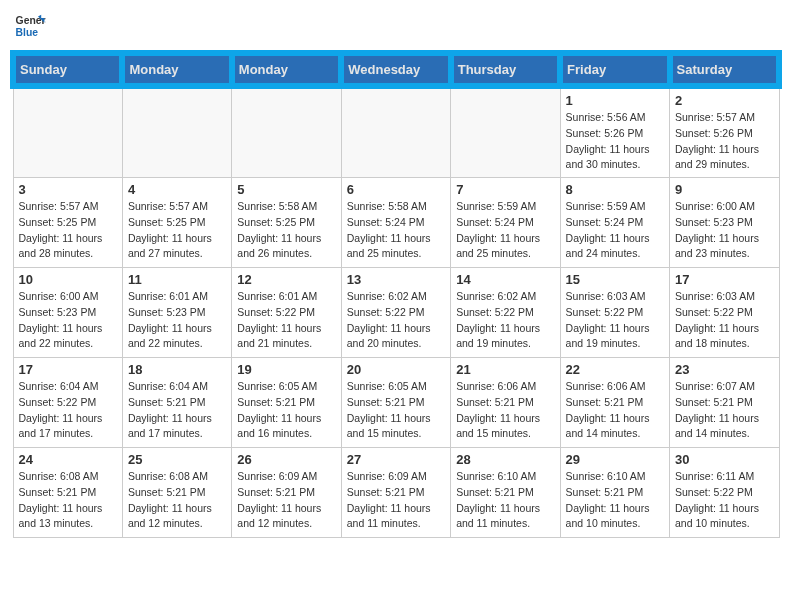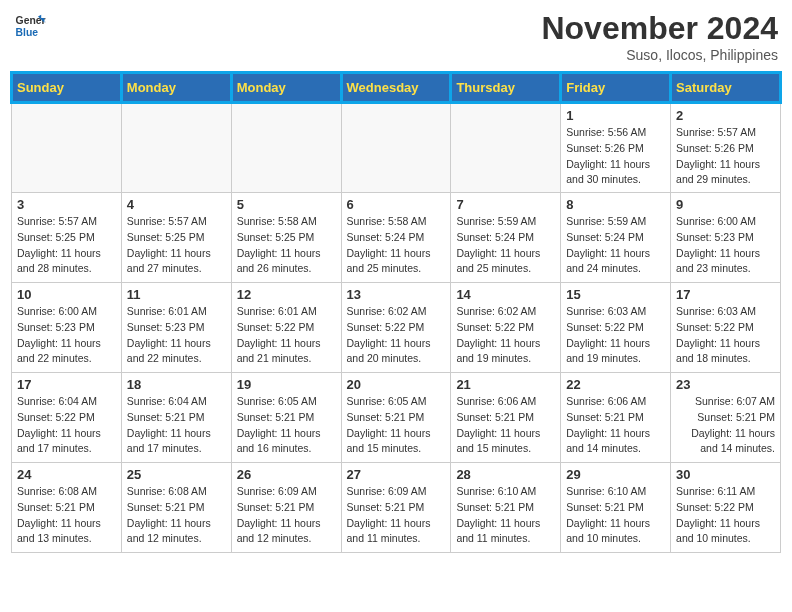--- a/index.html
+++ b/index.html
@@ -38,25 +38,25 @@
       font-size: 14px;
       color: #555;
     }
     .calendar {
       width: 100%;
       border-collapse: collapse;
       border: 1px solid #ccc;
     }
     .calendar th {
       background-color: #2a6db5;
-      color: #fde047;
+      color: #e5e5e5;
       padding: 6px 4px;
       font-size: 13px;
       font-weight: bold;
-      border: 3px solid #0ea5e9;
+      border: 6px solid #0ea5e9;
       text-align: left;
     }
     .calendar td {
       vertical-align: top;
       padding: 4px 5px;
       border: 1px solid #ccc;
       font-size: 10.5px;
       color: #333;
       width: 14.28%;
       height: 90px;
@@ -80,24 +80,20 @@
 </head>
 <body>
 
 <div class="header">
   <div class="logo">
     <svg class="logo-icon" viewBox="0 0 40 40">
       <text x="2" y="18" font-family="Arial" font-weight="bold" font-size="13" fill="#333">General</text>
       <text x="2" y="33" font-family="Arial" font-weight="bold" font-size="13" fill="#1a6ab5">Blue</text>
       <polygon points="30,8 38,16 38,10 34,10 34,6" fill="#1a6ab5"></polygon>
     </svg>
-  </div>
-  <div class="title-block">
-    <div class="month-title">November 2024</div>
-    <div class="location">Suso, Ilocos, Philippines</div>
   </div>
 </div>
 
 <table class="calendar">
   <thead>
     <tr>
     <th>Sunday</th>
         <th>Monday</th>
         <th>Monday</th>
         <th>Wednesday</th>
@@ -268,21 +264,21 @@
         </td>
         <td>
           <span class="day-num">22</span>
           <div class="day-info" style="white-space: pre-line;">Sunrise: 6:06 AM
 Sunset: 5:21 PM
 Daylight: 11 hours
 and 14 minutes.</div>
         </td>
         <td>
           <span class="day-num">23</span>
-          <div class="day-info" style="white-space: pre-line; text-align: right;">Sunrise: 6:07 AM
+          <div class="day-info" style="white-space: pre-line;">Sunrise: 6:07 AM
 Sunset: 5:21 PM
 Daylight: 11 hours
 and 14 minutes.</div>
         </td>
       </tr>
       <tr>
         <td>
           <span class="day-num">24</span>
           <div class="day-info" style="white-space: pre-line;">Sunrise: 6:08 AM
 Sunset: 5:21 PM

